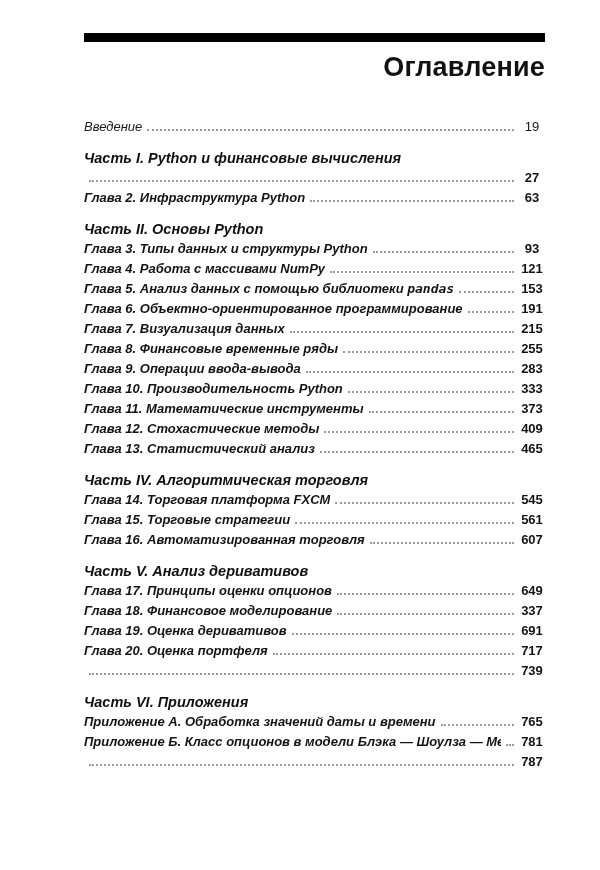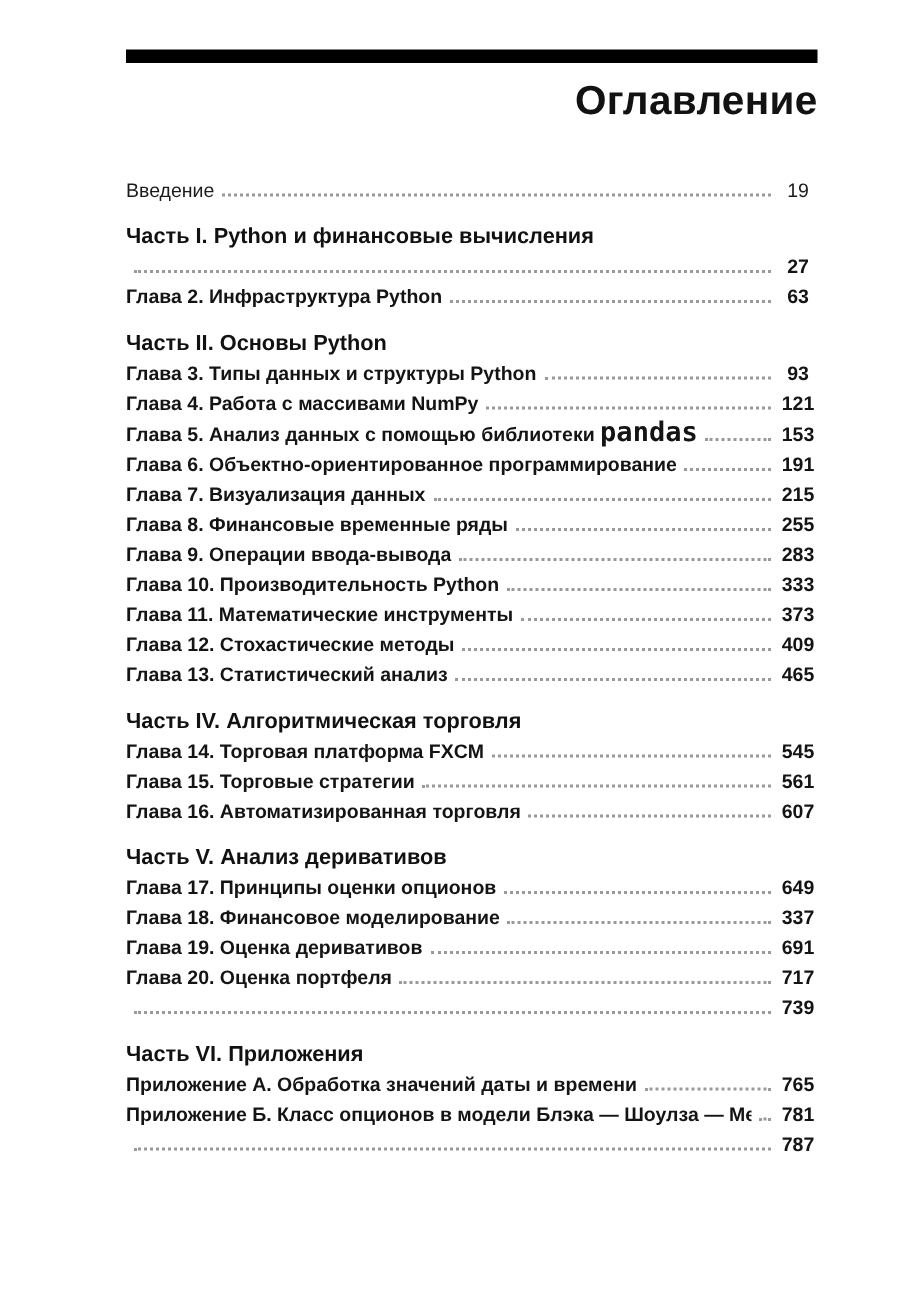--- a/index.html
+++ b/index.html
@@ -39,40 +39,42 @@
   .toc {
     width: 100%;
   }
   .part {
     font-weight: bold;
     font-size: 14.5px;
     line-height: 20px;
     margin-top: 11px;
     color: #111111;
     white-space: nowrap;
+    font-style: italic;
   }
   .row {
     display: flex;
     align-items: baseline;
     font-size: 13px;
     line-height: 20px;
     color: #1b1b1b;
   }
   .row.bold {
     font-weight: bold;
     color: #141414;
   }
   .label {
     white-space: nowrap;
     flex: 0 1 auto;
     overflow: hidden;
+    font-style: italic;
   }
   .mono {
     font-family: "DejaVu Sans Mono", monospace;
-    font-size: 18px;
+    font-size: 13px;
   }
   .leader {
     flex: 1 1 auto;
     min-width: 8px;
     margin: 0 5px;
     border-bottom: 2px dotted #9a9a9a;
   }
   .pagenum {
     flex: 0 0 auto;
     min-width: 26px;

